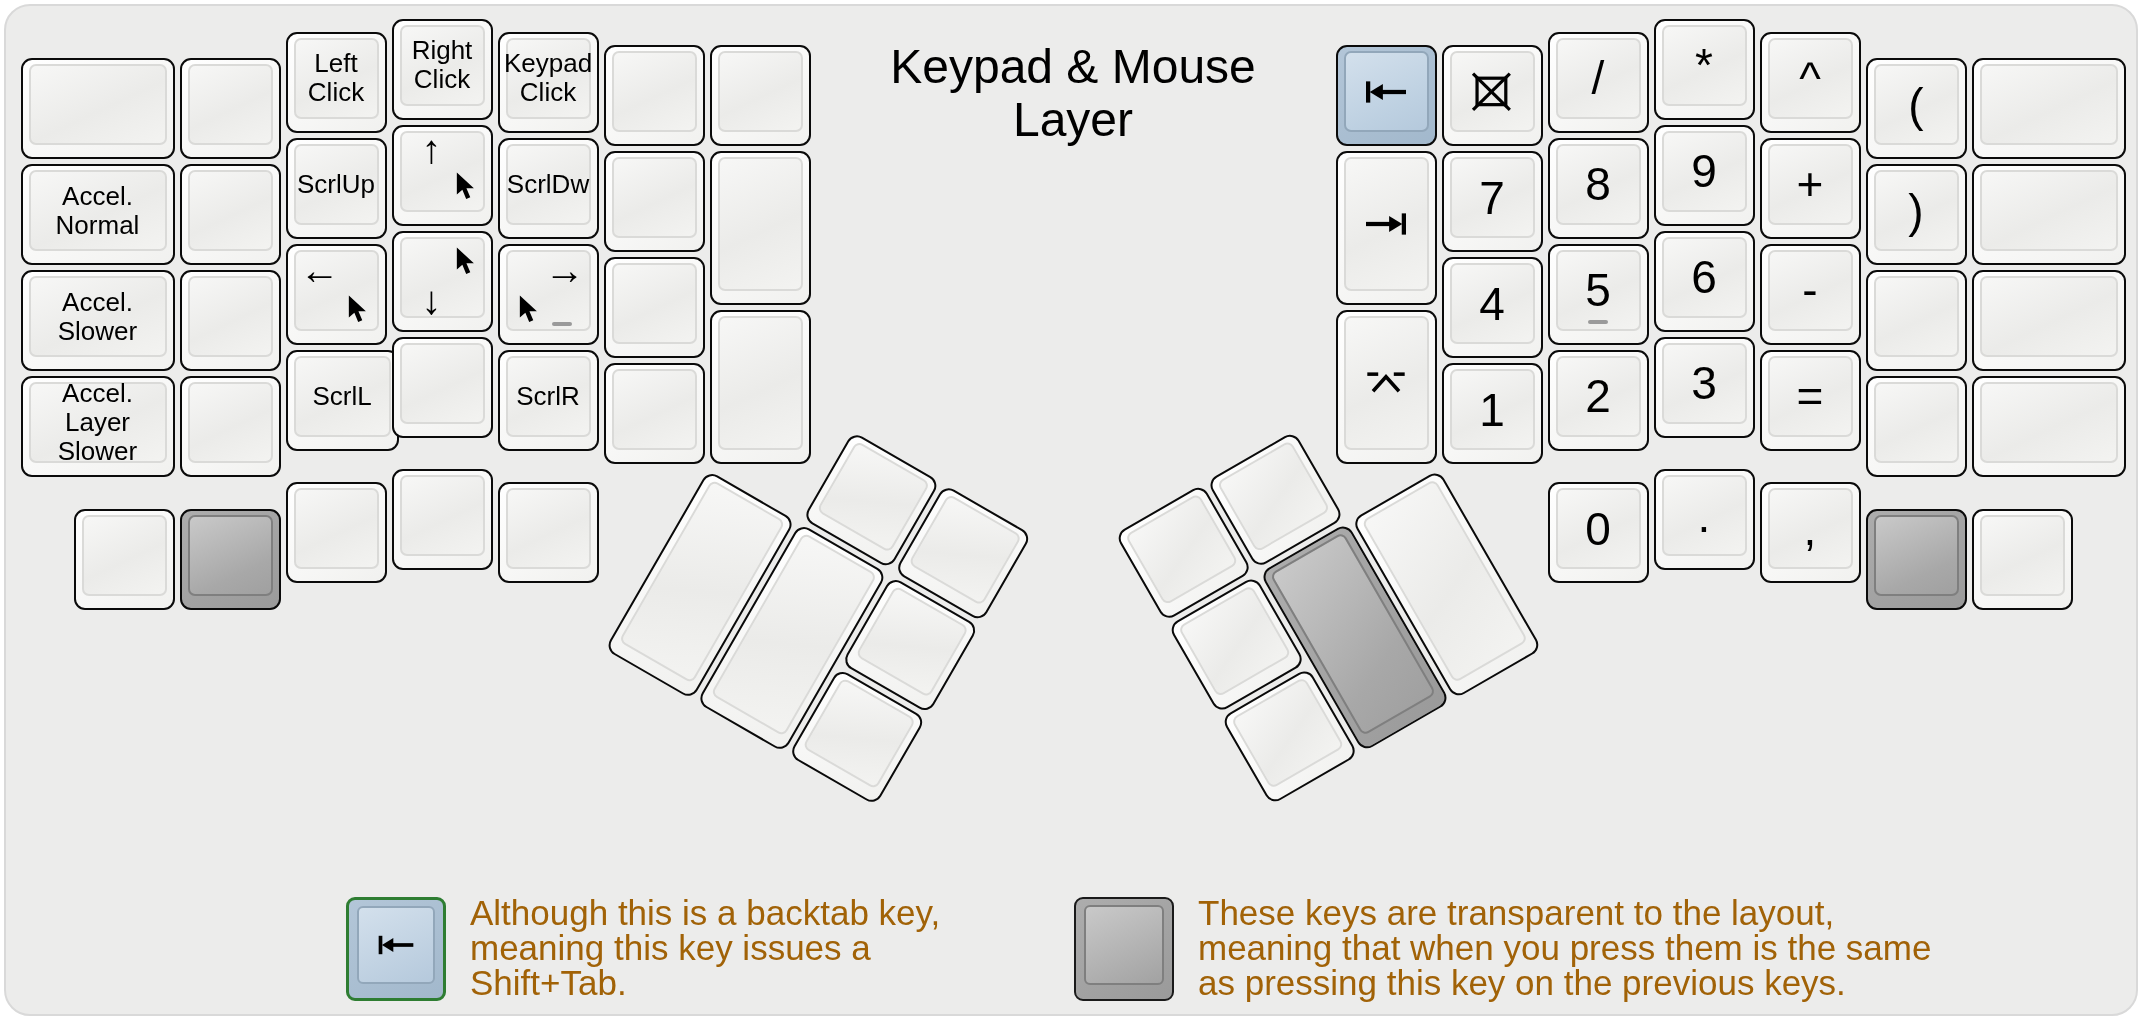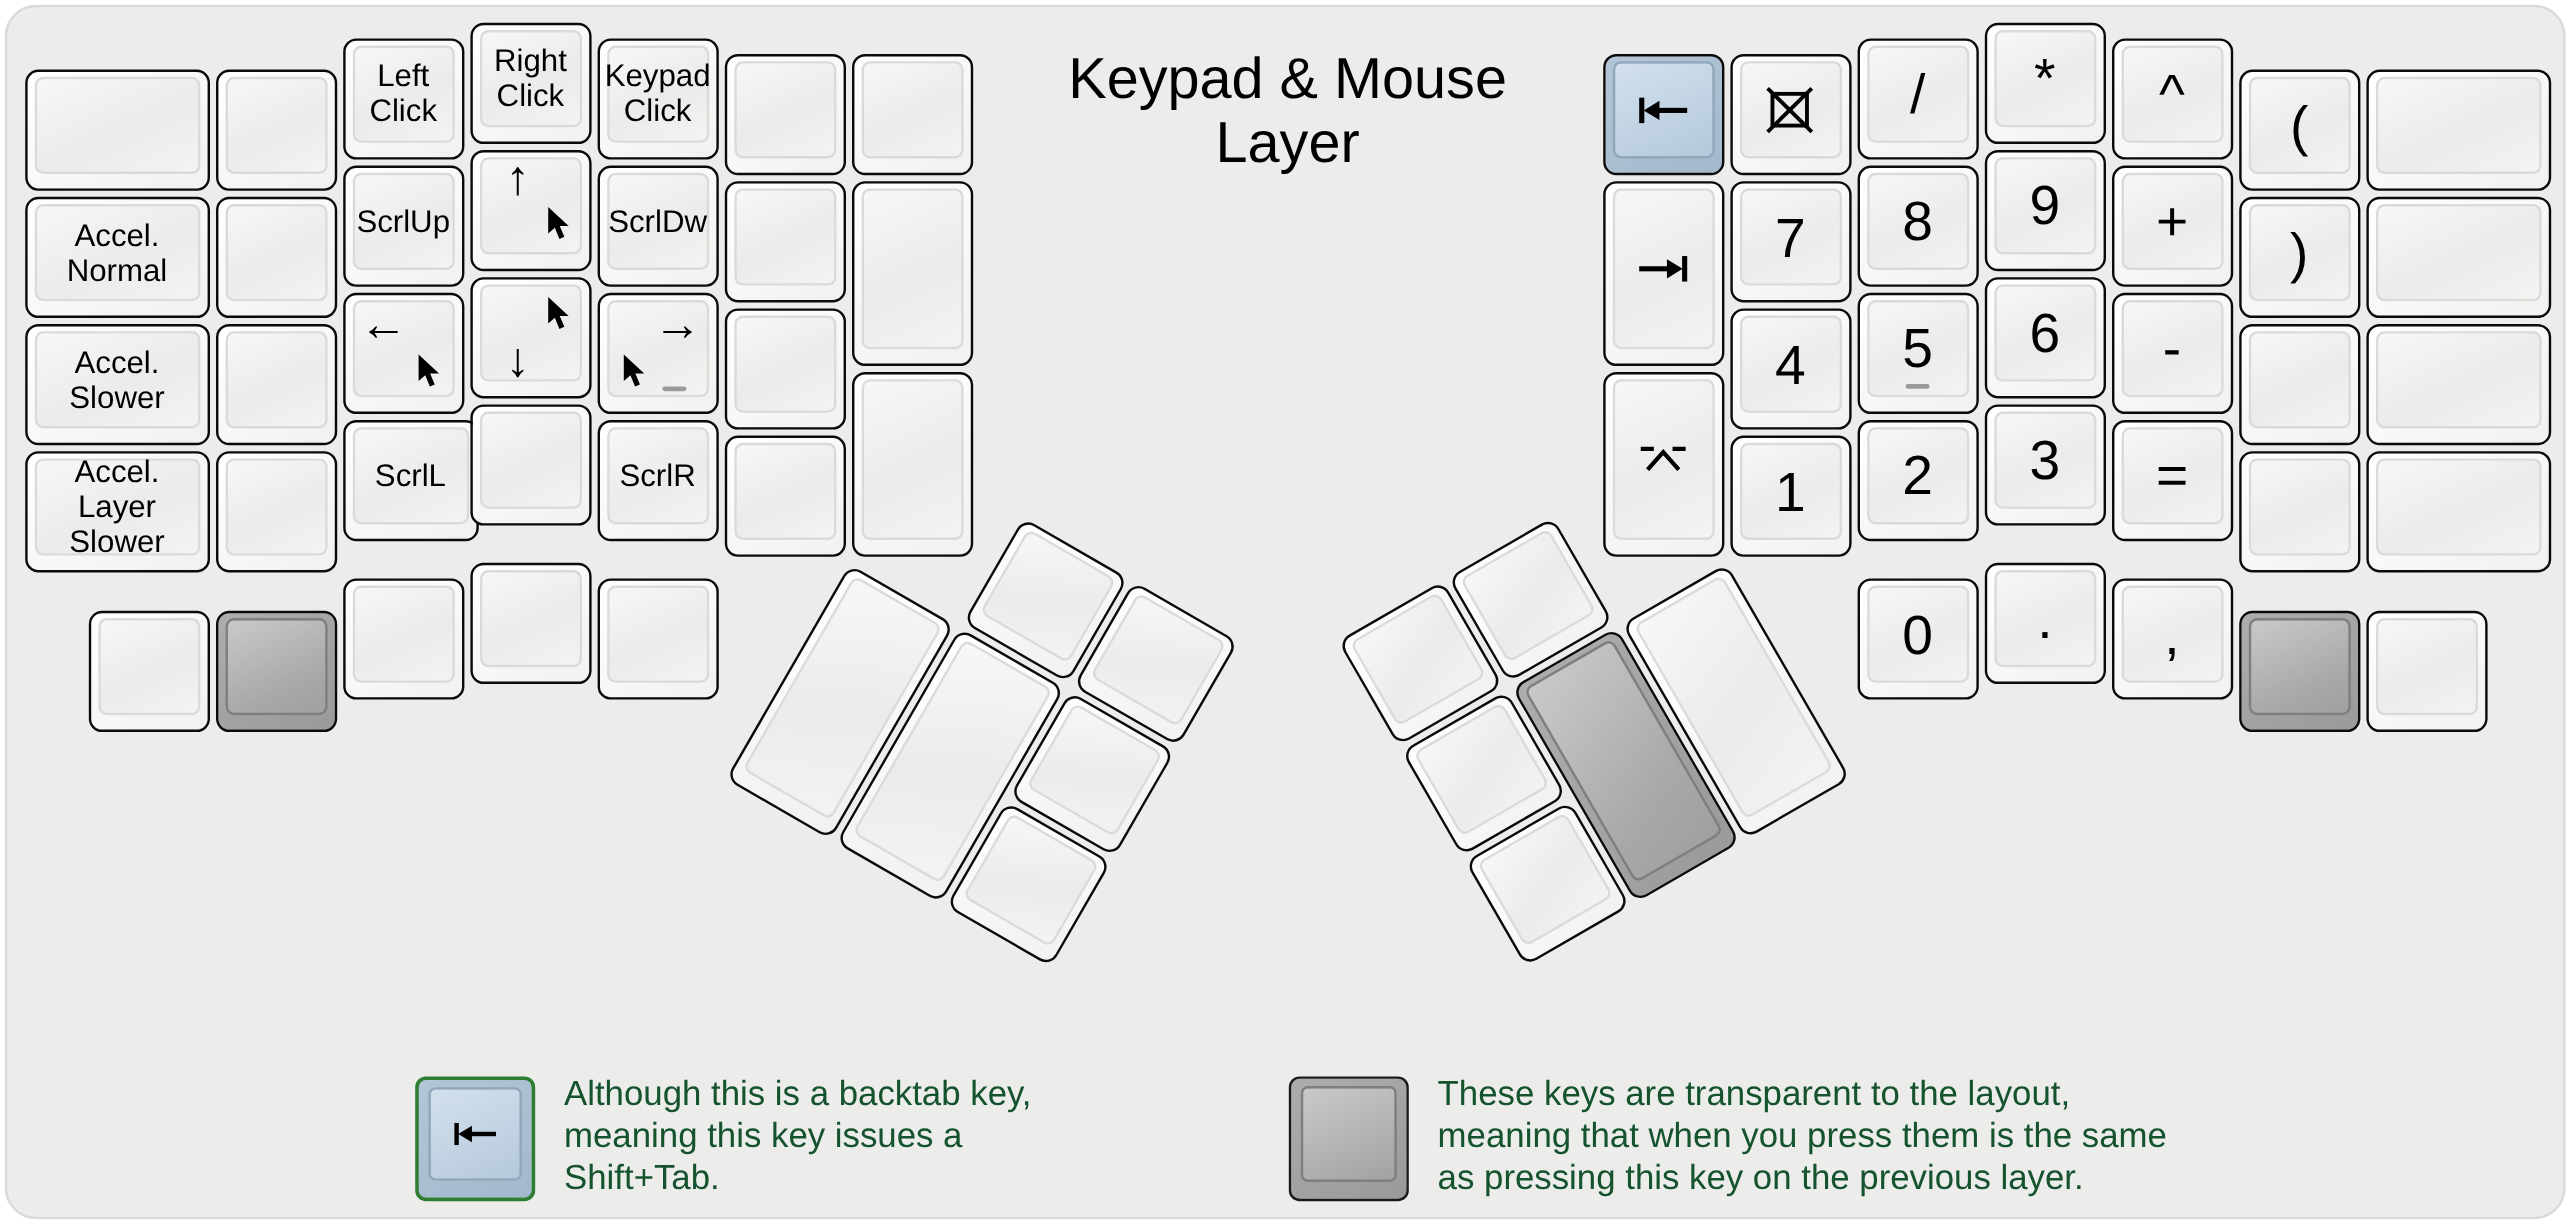--- a/index.html
+++ b/index.html
@@ -30,21 +30,21 @@
   .legend-item{position:absolute;}
   .legend-key{position:absolute;width:100px;height:104px;border-radius:9px;box-sizing:border-box;
     display:flex;align-items:center;justify-content:center;}
   .legend-key.h{background:linear-gradient(145deg,#b3c6d8 0%,#a2b8cc 100%);border:3px solid #2e7d32;}
   .legend-key.h .lcap{position:absolute;left:8px;right:8px;top:6px;bottom:14px;border-radius:6px;
     border:2px solid #92a7ba;background:linear-gradient(155deg,#d3e0ec 0%,#b5c9dc 100%);
     display:flex;align-items:center;justify-content:center;}
   .legend-key.t{background:linear-gradient(145deg,#adadad 0%,#9a9a9a 100%);border:2.5px solid #1a1a1a;}
   .legend-key.t .lcap{position:absolute;left:8px;right:8px;top:6px;bottom:14px;border-radius:6px;
     border:2px solid #7f7f7f;background:linear-gradient(155deg,#c9c9c9 0%,#a2a2a2 100%);}
-  .legend-text{position:absolute;font-size:29px;line-height:35px;color:#14532d;white-space:nowrap;}
+  .legend-text{position:absolute;font-size:35px;line-height:35px;color:#a16207;white-space:nowrap;}
 </style>
 </head>
 <body>
 
 <div id="stage">
   <div id="panel"></div>
   <div id="title">
     <div>Keypad &amp; Mouse</div>
     <div>Layer</div>
   </div>
@@ -433,16 +433,16 @@
     </div>
   </div>
 
   <div class="legend-item" style="left:1074px;top:895px;width:900px;height:110px;text-decoration:underline;">
     <div class="legend-key t" style="left:0;top:2px;">
       <span class="lcap"></span>
     </div>
     <div class="legend-text" style="left:124px;top:0;">
       <div>These keys are transparent to the layout,</div>
       <div>meaning that when you press them is the same</div>
-      <div>as pressing this key on the previous layer.</div>
+      <div>as pressing this key on the previous keys.</div>
     </div>
   </div>
 </div>
 
 </body></html>

